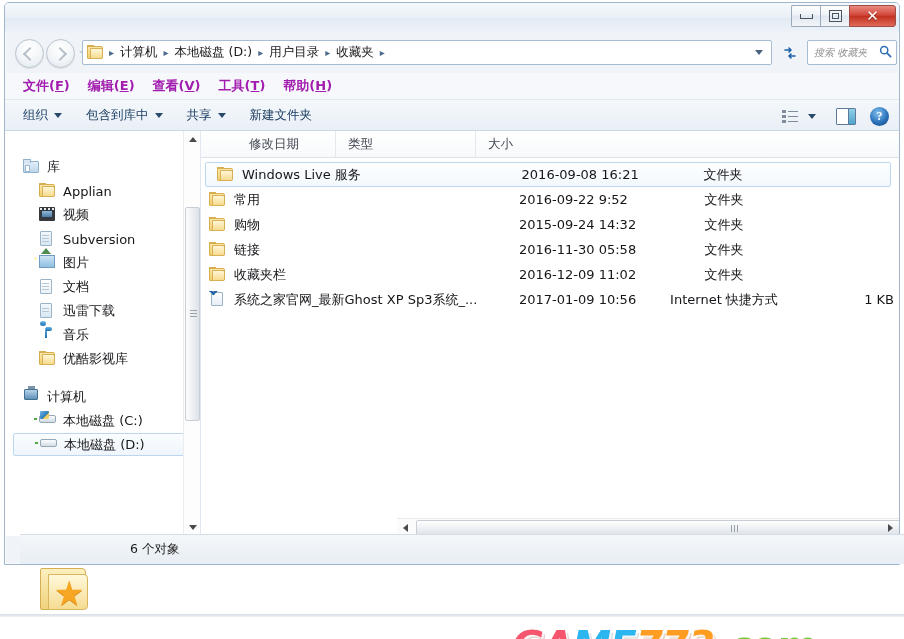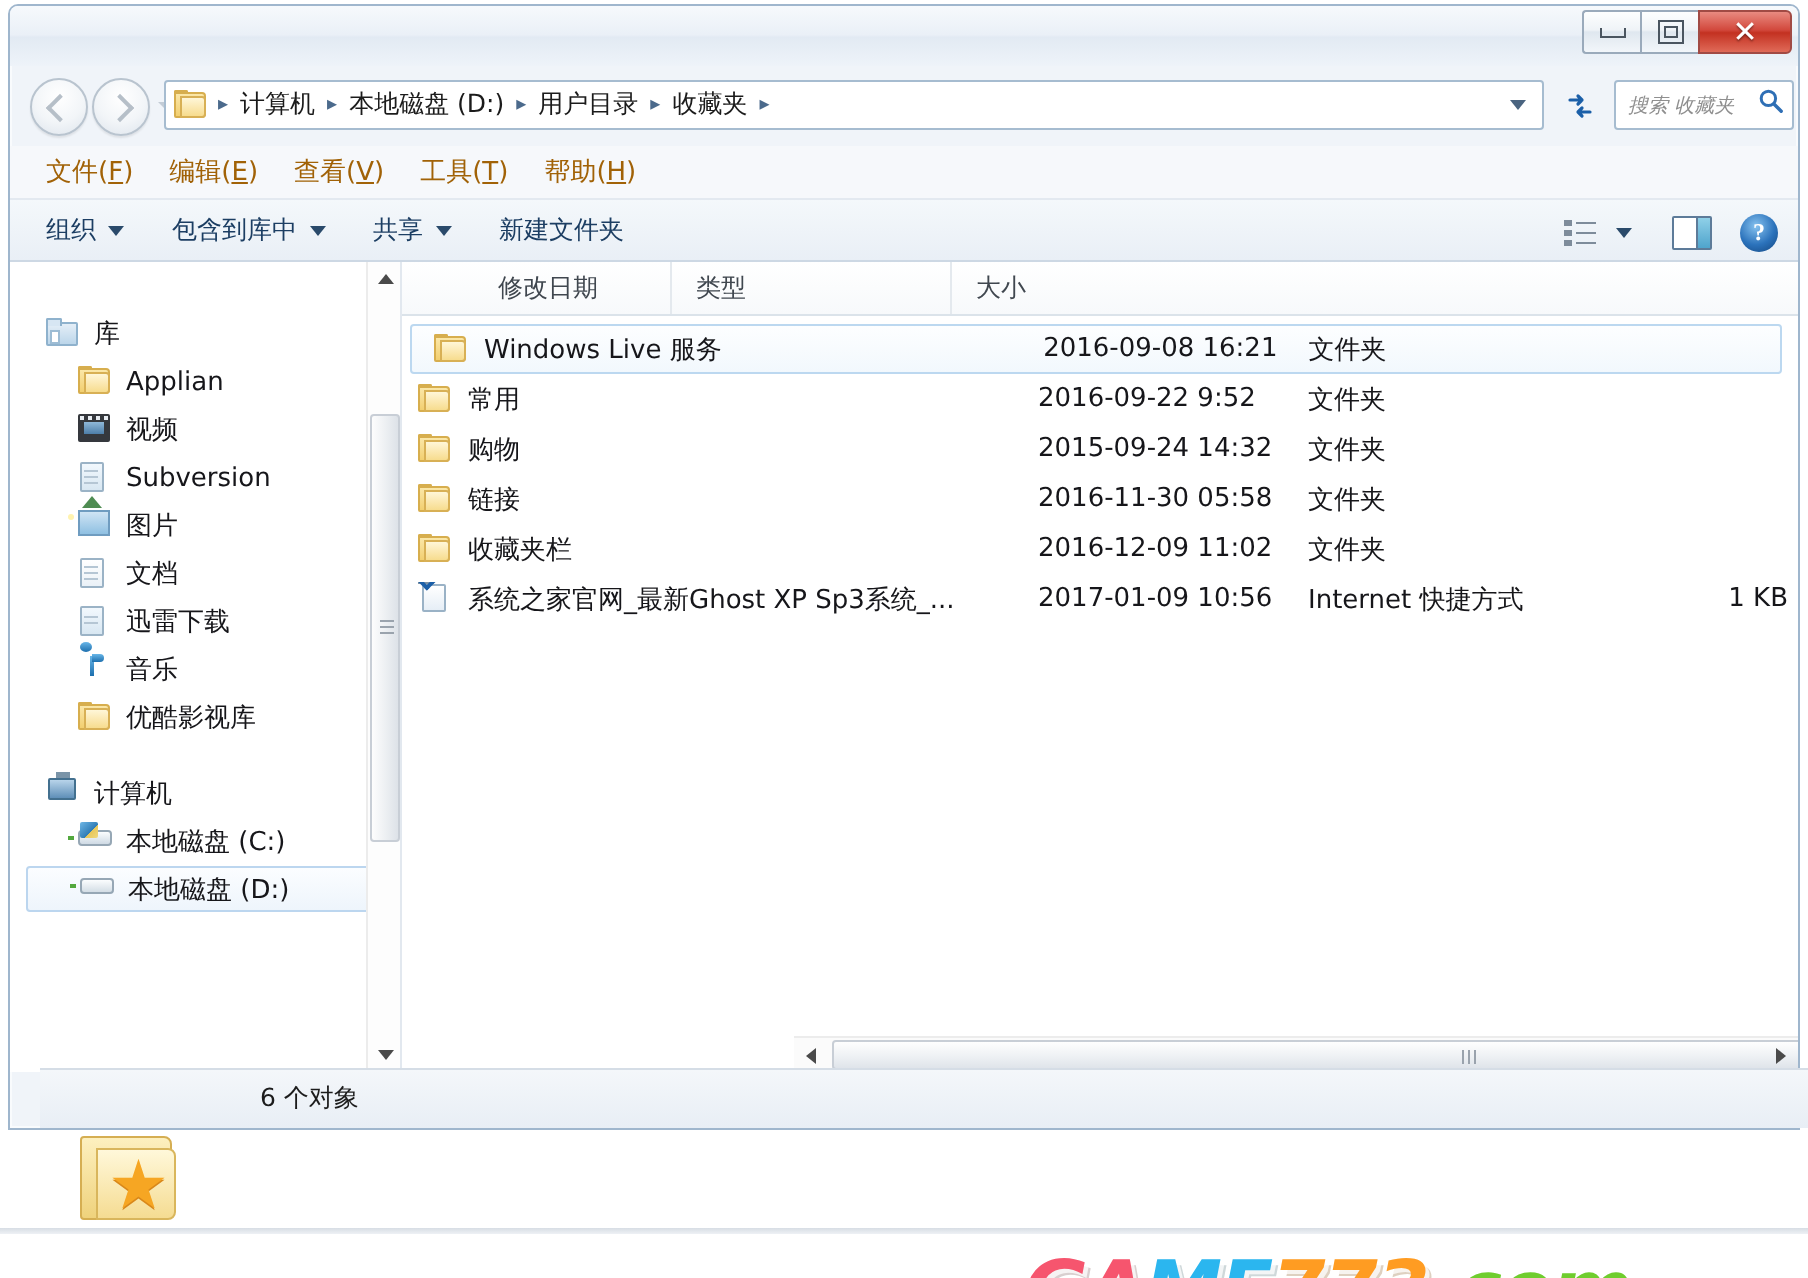--- a/index.html
+++ b/index.html
@@ -152,22 +152,22 @@
   
   .menubar {
     position: absolute; left: 0; top: 70px;
     width: 100%; height: 26px;
     background: #f6f8fb;
     display: flex; align-items: center;
     padding-left: 18px;
     box-sizing: border-box;
   }
   .menuitem {
-    font-size: 13px; color: #a16207;
-    margin-right: 18px; white-space: nowrap;
+    font-size: 13px; color: #a21caf;
+    margin-right: 18px; white-space: nowrap; font-weight: bold;
   }
   .menuitem u { text-decoration: underline; }
 
   
   .toolbar {
     position: absolute; left: 0; top: 96px;
     width: 100%; height: 32px;
     background: linear-gradient(to bottom,#f4f8fb 0%,#e9eff6 100%);
     border-top: 1px solid #e3e9f0;
     border-bottom: 1px solid #cdd8e4;
@@ -324,21 +324,21 @@
   }
   .row.selected {
     background: linear-gradient(to bottom,#fdfeff,#f2f8fd);
     border: 1px solid #bcd8f0;
     border-radius: 2px;
     margin: 0 8px 0 4px;
     padding-left: 11px;
   }
   .cell-name { width: 310px; display: flex; align-items: center; white-space: nowrap; overflow: hidden; }
   .cell-date { width: 135px; white-space: nowrap; }
-  .cell-type { width: 140px; white-space: nowrap; }
+  .cell-type { width: 140px; white-space: nowrap; text-align: center; }
   .cell-size { width: 100px; text-align: right; white-space: nowrap; }
   .row .ico { width: 17px; height: 16px; margin-right: 8px; flex: none; position: relative; }
 
   
   .hscroll {
     position: absolute; left: 196px; bottom: 0;
     right: 0; height: 17px;
     background: #fbfbfb;
     border-top: 1px solid #ececec;
   }

